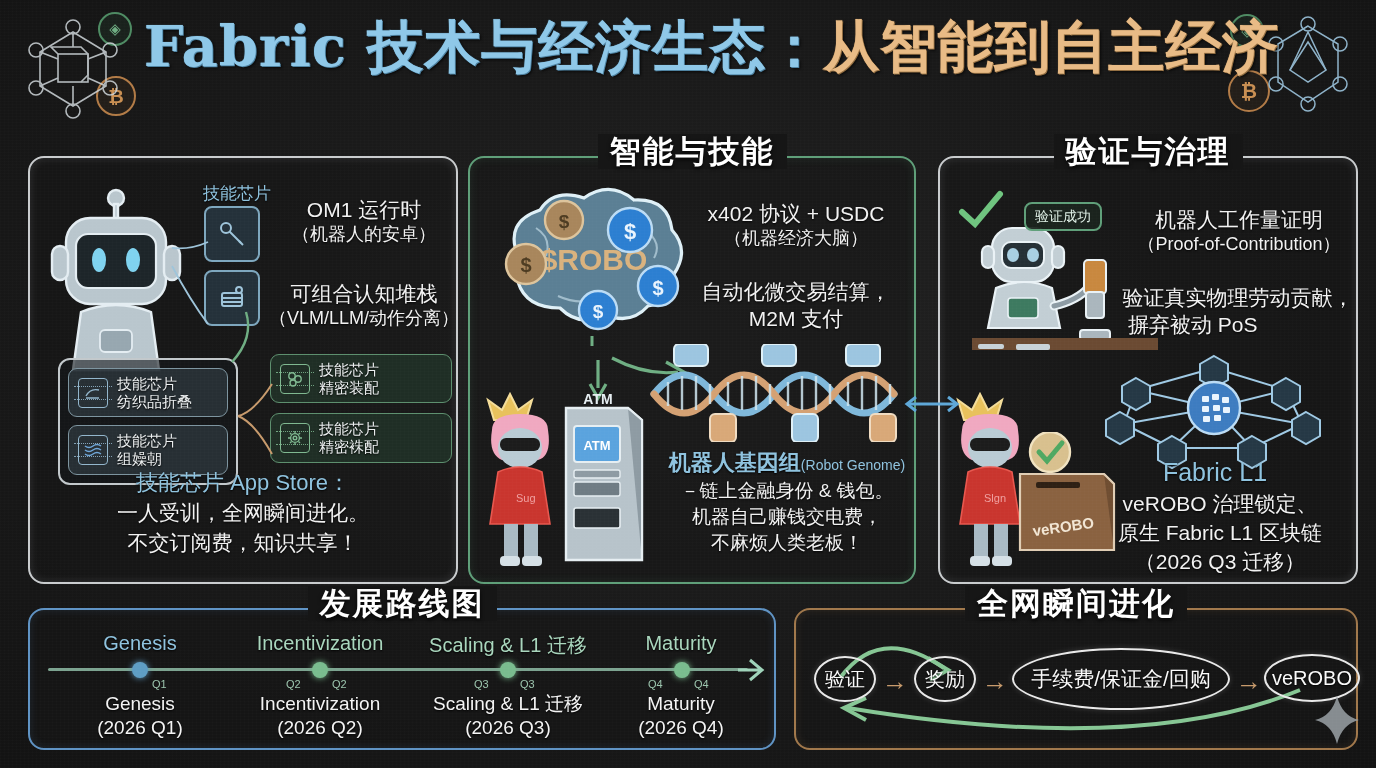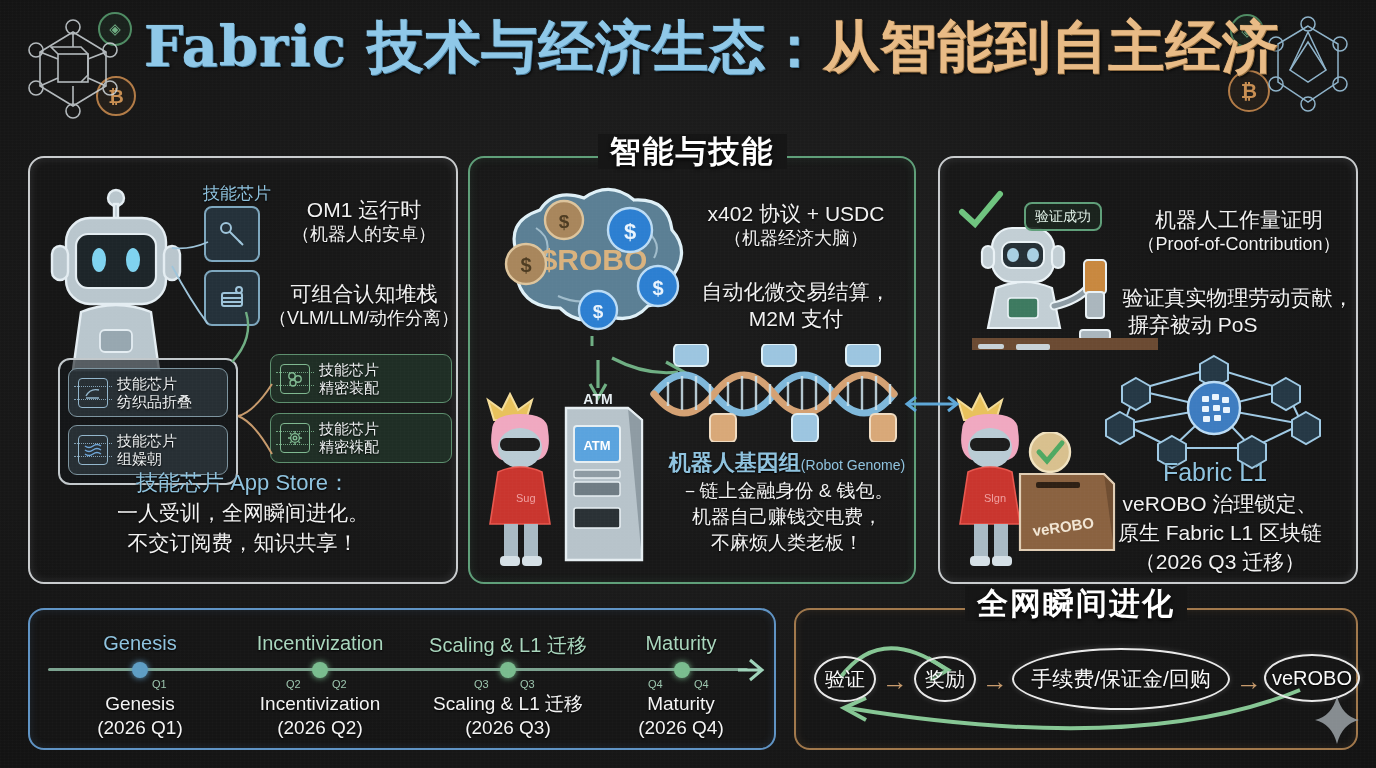--- a/index.html
+++ b/index.html
@@ -422,20 +422,23 @@
       </div>
       <div class="txt" style="font-size:19px;line-height:1.38;text-align:center;text-shadow:0 1px 2px #000;">
         <div>－链上金融身份 &amp; 钱包。</div>
         <div>机器自己赚钱交电费，</div>
         <div>不麻烦人类老板！</div>
       </div>
     </div>
   </div>
 
   <div class="panel p-white" style="left:938px;top:156px;width:420px;height:428px;">
+    <div class="hdr">
+      <span>验证与治理</span>
+    </div>
 
     <svg class="sketch" style="left:18px;top:32px;width:46px;height:42px;" viewBox="0 0 46 42">
       <path d="M4 22 L17 34 L42 4" stroke="#6fc47f" stroke-width="6" fill="none" stroke-linecap="round"></path>
     </svg>
 
     <svg class="sketch" style="left:32px;top:44px;width:190px;height:160px;" viewBox="0 0 190 160">
       <g fill="#c2ced4" stroke="#eaf2f6" stroke-width="2.2">
         <rect x="20" y="26" width="62" height="54" rx="20"></rect>
         <rect x="10" y="44" width="12" height="22" rx="6"></rect>
         <rect x="80" y="44" width="12" height="22" rx="6"></rect>
@@ -530,20 +533,23 @@
     </div>
   </div>
 
   <svg class="sketch" style="left:904px;top:392px;width:56px;height:24px;z-index:7;" viewBox="0 0 56 24">
     <path d="M4 12 h48" stroke="#5fa8d8" stroke-width="3" fill="none"></path>
     <path d="M12 5 L3 12 L12 19" stroke="#5fa8d8" stroke-width="3" fill="none"></path>
     <path d="M44 5 L53 12 L44 19" stroke="#5fa8d8" stroke-width="3" fill="none"></path>
   </svg>
 
   <div class="panel p-blue" style="left:28px;top:608px;width:748px;height:142px;">
+    <div class="hdr">
+      <span>发展路线图</span>
+    </div>
 
     <div class="rm-line" style="left:18px;top:58px;width:700px;"></div>
     <svg class="sketch" style="left:704px;top:44px;width:34px;height:32px;" viewBox="0 0 34 32">
       <path d="M4 16 L26 16 M16 6 L28 16 L16 26" stroke="#9fd3ba" stroke-width="3" fill="none"></path>
     </svg>
 
     <div class="rm-top" style="left:20px;top:22px;width:180px;">
       <span style="color:#8fc3df;">Genesis</span>
     </div>
     <div class="rm-dot" style="left:102px;top:52px;background:#5e9dc4;box-shadow:0 0 6px #5e9dc4;"></div>

